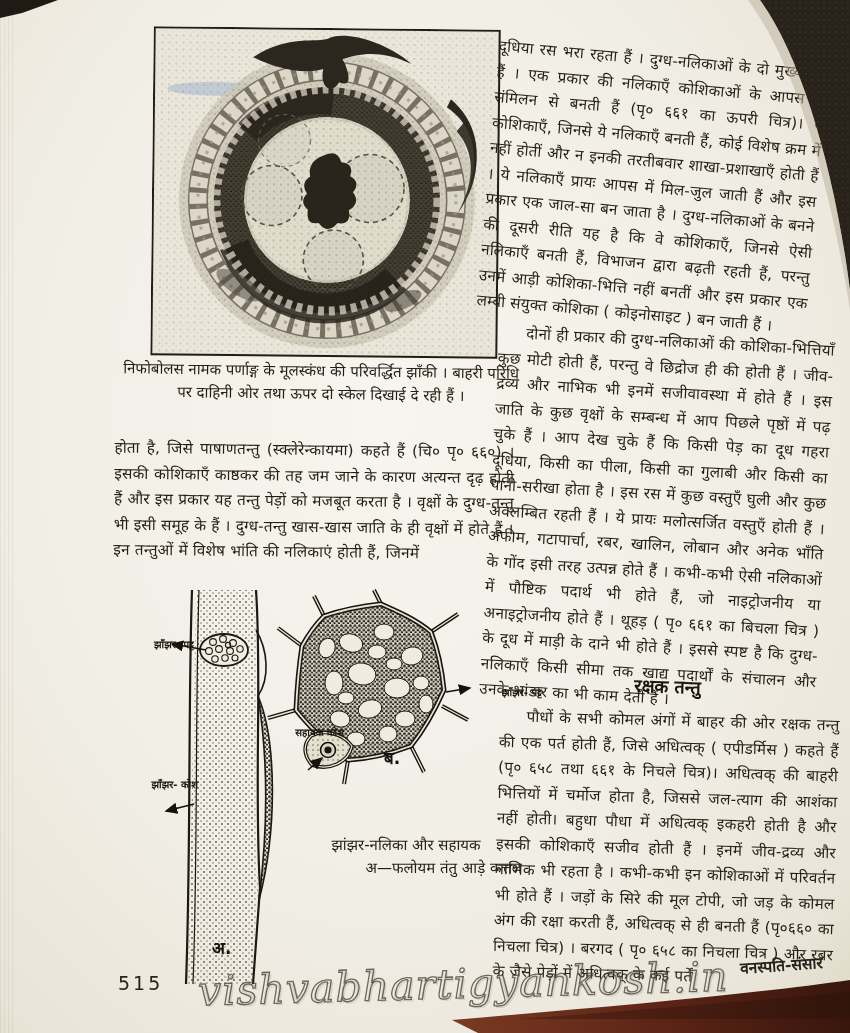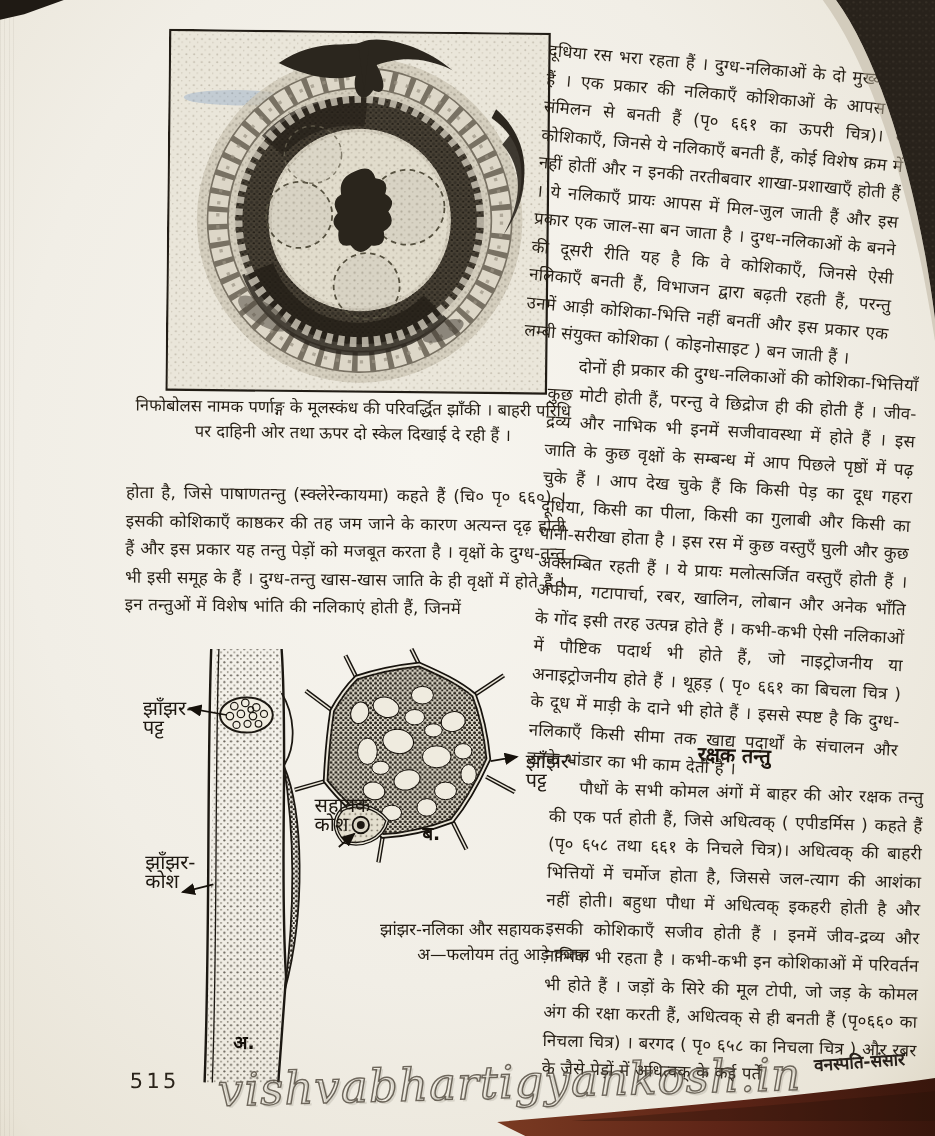--- a/index.html
+++ b/index.html
@@ -18,21 +18,21 @@
   .abs{position:absolute;}
   .para{
     text-align:justify;font-size:15.3px;line-height:25.5px;
     letter-spacing:.2px;color:#251e14;
   }
   .indent{text-indent:27px;}
   .cap{
     text-align:center;font-size:15px;line-height:23px;color:#241d13;
   }
   .lbl{
-    font-size:18px;line-height:17px;font-weight:normal;color:#1d1710;text-align:left;
+    font-size:10px;line-height:17px;font-weight:bold;color:#1d1710;text-align:right;
   }
   .sub{font-size:17px;font-weight:bold;color:#16110b;}
   .heading{font-size:18px;font-weight:bold;text-align:center;color:#1d160e;}
   .pagenum{font-size:19px;letter-spacing:3px;color:#2a231a;}
   .footer{font-size:15.5px;font-weight:bold;color:#27201a;transform:rotate(-4deg);}
   .watermark{
     font-family:"DejaVu Serif", serif;font-style:italic;
     font-size:41px;letter-spacing:1px;white-space:nowrap;
     color:rgba(0,0,0,0);-webkit-text-stroke:1.3px rgba(78,70,59,.8);
     text-shadow:2px 2px 0 rgba(90,82,70,.15);
@@ -207,21 +207,21 @@
     </svg>
   </div>
 
   <div class="abs lbl" style="left:130px;top:636px;width:64px;">झाँझर- पट्ट</div>
   <div class="abs lbl" style="left:132px;top:776px;width:66px;">झाँझर- कोश</div>
   <div class="abs lbl" style="left:478px;top:684px;width:64px;">झाँझर- पट्ट</div>
   <div class="abs lbl" style="left:286px;top:724px;width:58px;">सहायक कोश</div>
   <div class="abs sub" style="left:384px;top:746px;">ब.</div>
   <div class="abs sub" style="left:212px;top:936px;">अ.</div>
 
-  <div class="abs" style="left:304px;top:834px;width:232px;">
+  <div class="abs" style="left:290px;top:834px;width:232px;">
     <div class="cap">झांझर-नलिका और सहायक</div>
     <div class="cap" style="text-align:right;">अ—फलोयम तंतु आड़े कत्तल</div>
   </div>
 
   <div class="abs para" style="left:500px;top:34px;width:330px;transform:rotate(5deg);transform-origin:top left;">दूधिया रस भरा रहता हैं । दुग्ध-नलिकाओं के दो मुख्य भेद हैं ।  एक प्रकार की नलिकाएँ कोशिकाओं के आपस के संमिलन से बनती हैं (पृ० ६६१ का ऊपरी चित्र)। ये कोशिकाएँ, जिनसे ये नलिकाएँ बनती हैं, कोई विशेष क्रम में नहीं होतीं और न इनकी तरतीबवार शाखा-प्रशाखाएँ होती हैं । ये नलिकाएँ प्रायः आपस में मिल-जुल जाती हैं और इस प्रकार एक जाल-सा बन जाता है । दुग्ध-नलिकाओं के बनने की दूसरी रीति यह है कि वे कोशिकाएँ, जिनसे ऐसी नलिकाएँ बनती हैं, विभाजन द्वारा बढ़ती रहती हैं, परन्तु उनमें आड़ी कोशिका-भित्ति नहीं बनतीं और इस प्रकार एक लम्बी संयुक्त कोशिका ( कोइनोसाइट ) बन जाती हैं ।</div>
 
   <div class="abs para indent" style="left:500px;top:320px;width:336px;transform:rotate(3.2deg);transform-origin:top left;">दोनों ही प्रकार की दुग्ध-नलिकाओं की कोशिका-भित्तियाँ कुछ मोटी होती हैं, परन्तु वे छिद्रोज ही की होती हैं । जीव-द्रव्य और नाभिक भी इनमें सजीवावस्था में होते हैं । इस जाति के कुछ वृक्षों के सम्बन्ध में आप पिछले पृष्ठों में पढ़ चुके हैं ।  आप देख चुके हैं कि किसी पेड़ का दूध गहरा दूधिया, किसी का पीला, किसी का गुलाबी और किसी का पानी-सरीखा होता है । इस रस में कुछ वस्तुएँ घुली और कुछ अवलम्बित रहती हैं । ये प्रायः मलोत्सर्जित वस्तुएँ होती हैं । अफीम, गटापार्चा, रबर, खालिन, लोबान और अनेक भाँति के गोंद इसी तरह उत्पन्न होते हैं । कभी-कभी ऐसी नलिकाओं में पौष्टिक पदार्थ भी होते हैं, जो नाइट्रोजनीय या अनाइट्रोजनीय होते हैं । थूहड़ ( पृ० ६६१ का बिचला चित्र ) के दूध में माड़ी के दाने भी होते हैं ।  इससे स्पष्ट है कि दुग्ध-नलिकाएँ किसी सीमा तक खाद्य पदार्थों के संचालन और उनके भांडार का भी काम देती हैं ।</div>
 
   <div class="abs heading" style="left:500px;top:668px;width:336px;transform:rotate(2deg);transform-origin:top left;">रक्षक तन्तु</div>
 

